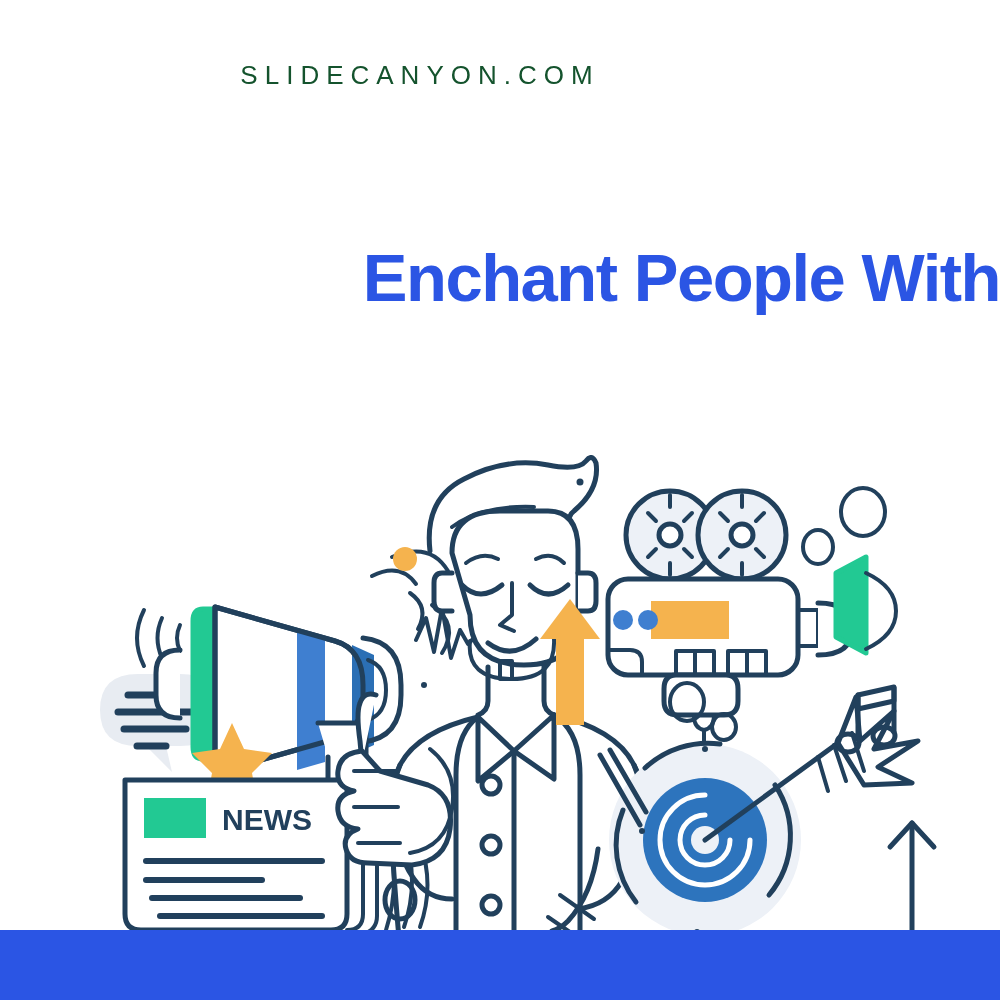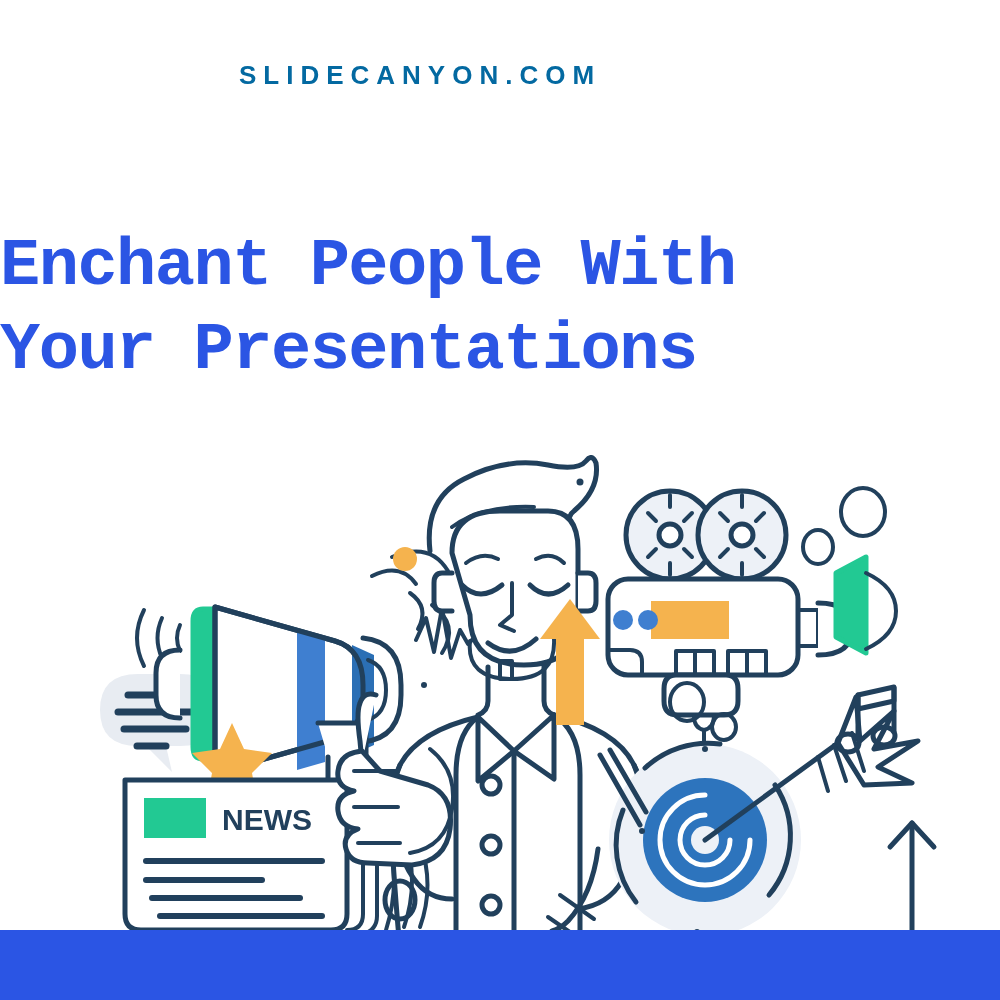--- a/index.html
+++ b/index.html
@@ -15,30 +15,30 @@
     width:1000px;height:1000px;
     background:#ffffff;
     overflow:hidden;
   }
   .site-brand{
     position:absolute;
     top:60px;left:0;width:840px;
     text-align:center;
     font-family:"Liberation Sans", sans-serif;
     font-size:26px;
-    font-weight:700;
+    font-weight:400;
     letter-spacing:7px;
-    color:#0369a1;
+    color:#14532d;
   }
   .headline{
     position:absolute;
-    top:224px;left:0;width:1000px;
-    text-align:left;
+    top:236px;left:0;width:1000px;
+    text-align:right;
     color:#2b55e4;
-    font-family:Liberation Mono, monospace;
+    font-family:Liberation Sans, sans-serif;
     font-weight:700;
     font-size:67px;
     line-height:84px;
     letter-spacing:-1.5px;
   }
   .headline .ln{display:block;}
   .illustration{
     position:absolute;
     left:0;top:455px;
     width:961px;height:490px;
@@ -52,21 +52,20 @@
 </style>
 </head>
 <body>
 
 <div class="canvas">
 
   <div class="site-brand">SLIDECANYON.COM</div>
 
   <div class="headline">
     <span class="ln">Enchant People With</span>
-    <span class="ln">Your Presentations</span>
   </div>
 
   <div class="illustration">
     <svg viewBox="0 0 1000 490" width="1000" height="490" xmlns="http://www.w3.org/2000/svg">
       <g fill="none" stroke="#21405c" stroke-width="5" stroke-linecap="round" stroke-linejoin="round">
 
         <g stroke="none">
           <path d="M100 255 q0-36 38-36 h42 q38 0 38 36 q0 36 -38 36 h-14 l6 26 l-26 -26 h-8 q-38 0 -38 -36 z" fill="#e8ecf2"></path>
         </g>
         <g stroke="#21405c" stroke-width="7" stroke-linecap="round">

